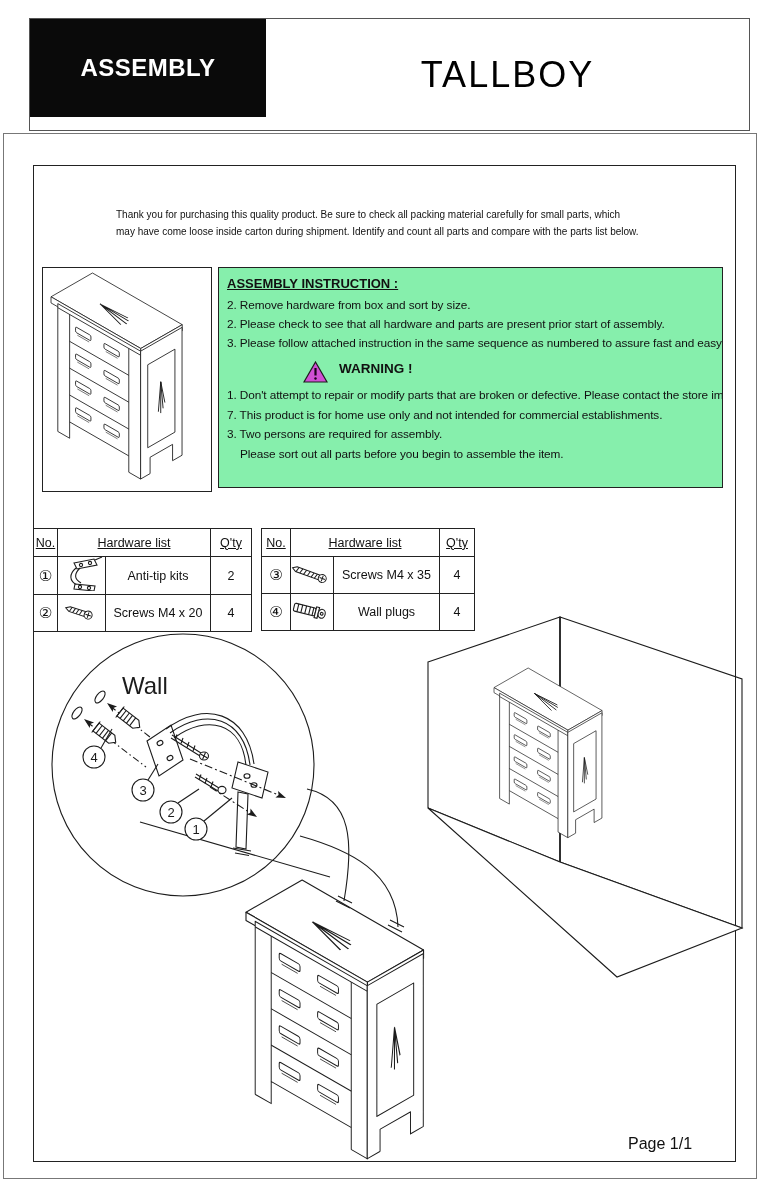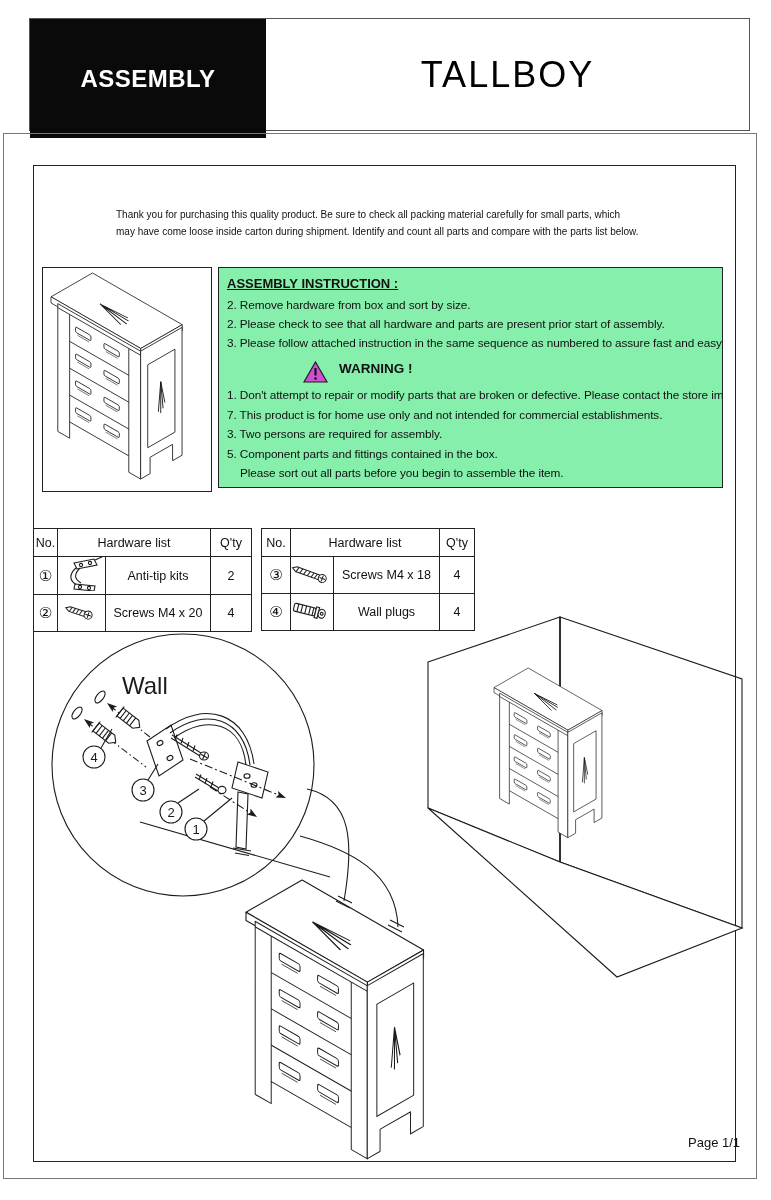--- a/index.html
+++ b/index.html
@@ -4,21 +4,21 @@
 <style>
   html,body{margin:0;padding:0;}
   body{
     width:771px;height:1200px;position:relative;background:#fff;
     font-family:"Liberation Sans","DejaVu Sans",sans-serif;color:#111;
     overflow:hidden;
   }
   .abs{position:absolute;}
   
   .header-box{left:29px;top:18px;width:719px;height:111px;border:1px solid #555;background:#fff;}
-  .badge{position:absolute;left:0;top:0;width:236px;height:119px;background:#0a0a0a;
+  .badge{position:absolute;left:0;top:0;width:236px;height:98px;background:#0a0a0a;
          display:flex;flex-direction:column;justify-content:center;align-items:center;}
   .badge span{color:#fff;font-size:24px;font-weight:bold;line-height:30px;letter-spacing:0.5px;}
   .doc-title{position:absolute;left:236px;top:0;right:0;bottom:0;display:flex;align-items:center;justify-content:center;
          font-size:36px;letter-spacing:2px;color:#000;text-align:right;}
   
   .outer-frame{left:3px;top:133px;width:752px;height:1044px;border:1px solid #777;}
   .content-frame{left:33px;top:165px;width:701px;height:995px;border:1px solid #222;}
   
   .intro{left:116px;top:207px;width:580px;font-size:10px;line-height:16.5px;white-space:nowrap;}
   
@@ -27,28 +27,28 @@
   .inst-box{left:218px;top:267px;width:505px;height:221px;border:1px solid #222;background:#86efac;
             padding:6px 0 0 8px;box-sizing:border-box;font-size:11.8px;overflow:hidden;}
   .inst-heading{font-size:13px;font-weight:bold;text-decoration:underline;margin:2px 0 5px 0;}
   .inst-step{line-height:19px;white-space:nowrap;letter-spacing:-0.1px;}
   .warn-head{display:flex;gap:11px;margin:8px 0 3px 76px;font-weight:bold;font-size:13.5px;}
   .warn-item{line-height:19.5px;white-space:nowrap;letter-spacing:-0.1px;}
   .warn-item.cont{padding-left:13px;}
   
   table.hw{position:absolute;border-collapse:collapse;background:#fff;font-size:12.5px;table-layout:fixed;}
   table.hw td,table.hw th{border:1px solid #222;font-weight:normal;padding:0;text-align:center;vertical-align:middle;}
-  table.hw th{height:27px;}
+  table.hw th{height:27px;text-decoration:underline;}
   table.hw td{height:36px;}
   .t1{left:33px;top:528px;width:218px;}
   .t2{left:261px;top:528px;width:213px;}
   td.cell-name{text-align:left;padding-left:7px;}
   td.cell-no{font-size:15px;}
   
-  .page-num{left:688px;top:1135px;font-size:13px;}
+  .page-num{left:628px;top:1135px;font-size:16px;}
   
   .lw{stroke:#1c1c1c;fill:none;stroke-width:1.1;}
   .lwf{stroke:#1c1c1c;fill:#fff;stroke-width:1.1;}
   svg text{font-family:"Liberation Sans","DejaVu Sans",sans-serif;}
 </style>
 </head>
 <body>
 
 <svg width="0" height="0" style="position:absolute" aria-hidden="true">
   <defs>
@@ -122,21 +122,20 @@
     <svg width="25" height="22" viewBox="0 0 25 22">
       <polygon points="12.5,1 24,21 1,21" stroke="#1c1c1c" stroke-width="1.2" fill="#cf4fd3"></polygon>
       <path d="M12.5,7 L12.5,14.5" stroke="#1a001a" stroke-width="2.2" fill="none"></path>
       <circle cx="12.5" cy="17.5" r="1.2" fill="#1a001a"></circle>
     </svg>
     <span>WARNING !</span>
   </div>
   <div class="warn-item">1. Don't attempt to repair or modify parts that are broken or defective. Please contact the store immediately.</div>
   <div class="warn-item">7. This product is for home use  only and not intended for commercial establishments.</div>
   <div class="warn-item">3. Two persons are required for assembly.</div>
-  <div class="warn-item">5. Component parts and fittings contained in the box.</div>
   <div class="warn-item cont">Please sort out all parts before you begin to assemble the item.</div>
 
 </div>
 
 <svg class="abs" style="left:0;top:497px;" width="771" height="665" viewBox="0 497 771 665">
 
   <defs>
     <pattern id="brickL" patternUnits="userSpaceOnUse" width="57" height="54" patternTransform="matrix(1,-0.34,0,1,428,662)">
       <path d="M0,0 H57 M0,27 H57 M15,0 V27 M43,27 V54" stroke="#2a2a2a" stroke-width="1" fill="none"></path>
     </pattern>
@@ -322,21 +321,21 @@
     <td>
       <svg width="42" height="28" viewBox="0 0 42 28">
         <g transform="translate(3,4) rotate(20)" stroke="#1c1c1c" stroke-width="1" fill="#fff">
           <path d="M0,4 L4,1.5 L28,1.5 L28,6.5 L4,6.5 Z"></path>
           <path d="M6,1.5 L4.5,6.5 M10,1.5 L8.5,6.5 M14,1.5 L12.5,6.5 M18,1.5 L16.5,6.5 M22,1.5 L20.5,6.5 M25.5,1.5 L24,6.5" fill="none"></path>
           <circle cx="31.5" cy="4" r="4"></circle>
           <path d="M28.7,4 L34.3,4 M31.5,1.2 L31.5,6.8" fill="none"></path>
         </g>
       </svg>
     </td>
-    <td class="cell-name">Screws M4 x 18</td>
+    <td class="cell-name">Screws M4 x 35</td>
     <td>4</td>
   </tr>
   <tr>
     <td class="cell-no">④</td>
     <td>
       <svg width="42" height="28" viewBox="0 0 42 28">
         <g transform="translate(4,6) rotate(14)" stroke="#1c1c1c" stroke-width="1.1" fill="#fff">
           <rect x="0" y="0" width="22" height="8" rx="1.5"></rect>
           <path d="M4,0 L4,8 M8,0 L8,8 M12,0 L12,8 M16,0 L16,8 M19.5,0 L19.5,8" fill="none"></path>
           <rect x="22" y="-1.5" width="3" height="11"></rect>

